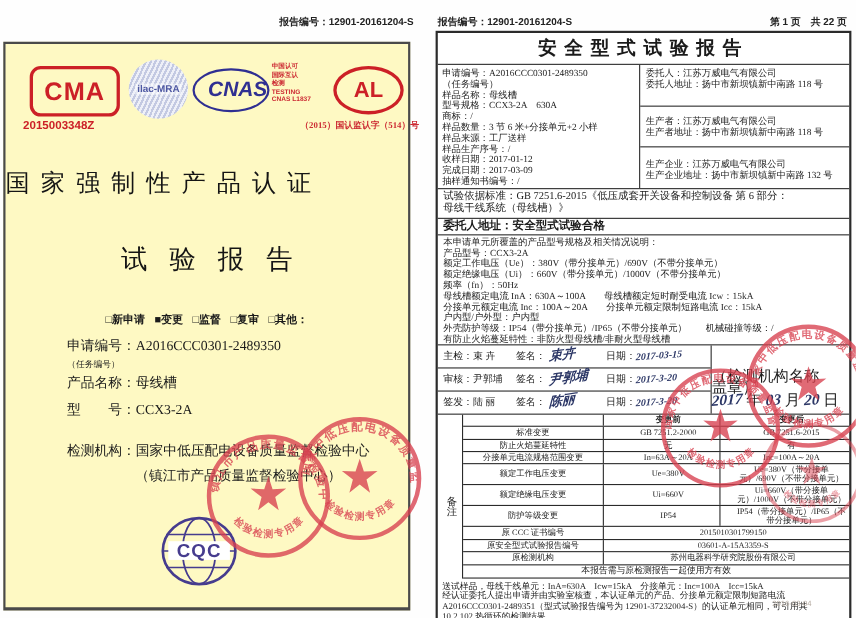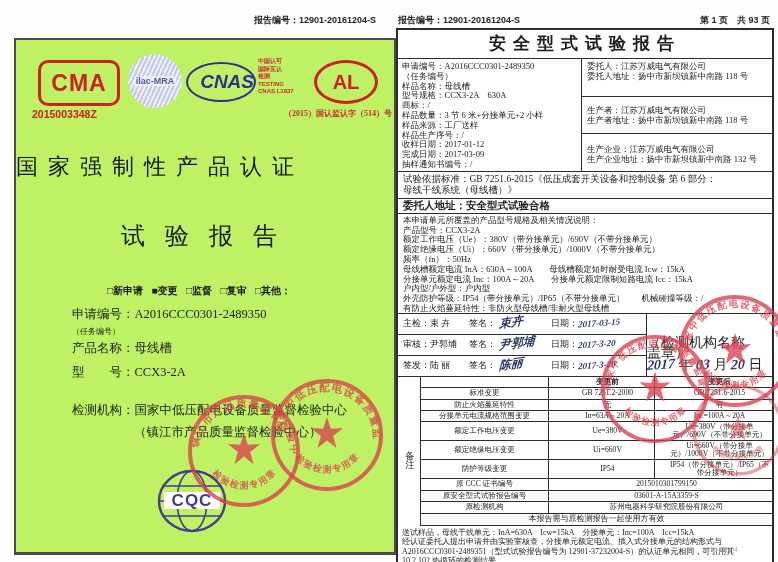--- a/index.html
+++ b/index.html
@@ -4,21 +4,21 @@
 <style>
   html,body{margin:0;padding:0;}
   body{
     width:778px;height:562px;position:relative;background:#fefefe;
     font-family:"Liberation Serif","DejaVu Serif",serif;color:#1b1b1b;overflow:hidden;
   }
   .abs{position:absolute;}
   
   .hdr{font-family:"Liberation Sans","DejaVu Sans",sans-serif;font-size:9px;font-weight:700;color:#222;}
   
-  .lp-frame{left:14px;top:38px;width:366px;height:512px;border:2px solid #4a4a4a;border-bottom-width:3px;background:#bef264;padding-left:12px;}
+  .lp-frame{left:3px;top:38px;width:366px;height:512px;border:2px solid #4a4a4a;border-bottom-width:3px;background:#fef9c3;}
   .logo-row{position:absolute;left:10px;top:12px;width:346px;height:72px;}
   .cma-box{position:absolute;left:12px;top:8px;width:76px;height:40px;border:3px solid #cc2027;border-radius:10px;
     display:flex;align-items:center;justify-content:center;color:#cc2027;font-weight:800;font-size:23px;
     font-family:"Liberation Sans",sans-serif;letter-spacing:1px;}
   .cma-num{position:absolute;left:6px;top:56px;width:100px;color:#cc2027;font-weight:700;font-size:10.5px;
     font-family:"Liberation Sans",sans-serif;}
   .ilac{position:absolute;left:102px;top:2px;width:54px;height:54px;border-radius:50%;
     background:repeating-linear-gradient(115deg,#eef0f8 0 2px,#c3c9e2 2px 4px);
     display:flex;align-items:center;justify-content:center;}
   .ilac span{font-family:"Liberation Sans",sans-serif;font-weight:800;font-size:9px;color:#4d57a2;background:rgba(255,255,255,.55);padding:0 2px;}
@@ -76,21 +76,21 @@
   .note{padding:2px 4px 3px 4px;font-size:8px;line-height:9.6px;}
   .foot-date{left:702px;top:546px;font-size:7px;color:#b8aea4;font-family:"Liberation Sans",sans-serif;}
   
   .cqc-wrap{left:140px;top:428px;}
 </style>
 </head>
 <body>
 
 <div class="abs hdr" style="left:200px;top:14px;width:176px;text-align:right;">报告编号：12901-20161204-S</div>
 <div class="abs hdr" style="left:398px;top:14px;width:200px;">报告编号：12901-20161204-S</div>
-<div class="abs hdr" style="left:600px;top:14px;width:170px;text-align:right;">第 1 页　共 93 页</div>
+<div class="abs hdr" style="left:600px;top:14px;width:170px;text-align:right;">第 1 页　共 22 页</div>
 
 <div class="abs lp-frame">
 
   <div class="logo-row">
     <div class="cma-box">
       <span>CMA</span>
     </div>
     <div class="cma-num">2015003348Z</div>
     <div class="ilac">
       <span>ilac-MRA</span>
@@ -303,21 +303,21 @@
       <div class="ct-row">
         <div class="ct-item">原检测机构</div>
         <div class="ct-span">苏州电器科学研究院股份有限公司</div>
       </div>
       <div class="ct-use">本报告需与原检测报告一起使用方有效</div>
     </div>
   </div>
 
   <div class="note">
     <div>送试样品，母线干线单元：InA=630A　Icw=15kA　分接单元：Inc=100A　Icc=15kA</div>
-    <div>经认证委托人提出申请并由实验室核查，分接单元额定电流、插入式分接单元的结构形式与</div>
+    <div>经认证委托人提出申请并由实验室核查，本认证单元的产品、分接单元额定限制短路电流</div>
     <div>A2016CCC0301-2489351（型式试验报告编号为 12901-37232004-S）的认证单元相同，可引用其</div>
     <div>10.2.102 热循环的检测结果。</div>
   </div>
 </div>
 
 <svg class="stamp" style="left:598px;top:332px;" width="114" height="114" viewBox="0 0 118 118">
   <circle cx="59" cy="59" r="54" fill="none" stroke="#d8404f" stroke-width="4"></circle>
   <path id="rt1" d="M 12,62 A 47,47 0 1 1 106,62" fill="none"></path>
   <text style="font-size:9.5px;"><textPath href="#rt1" startOffset="1%">国家中低压配电设备质量监督检验中心</textPath></text>
   <path id="rb1" d="M 20,70 A 42,42 0 0 0 98,70" fill="none"></path>

